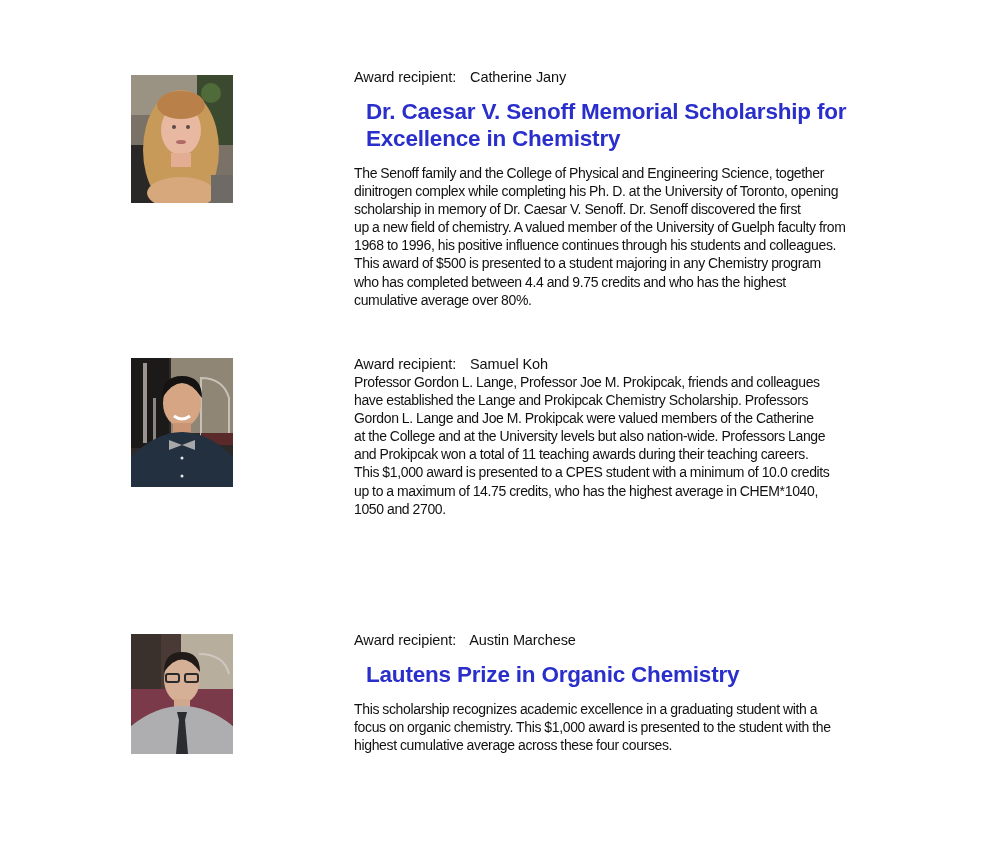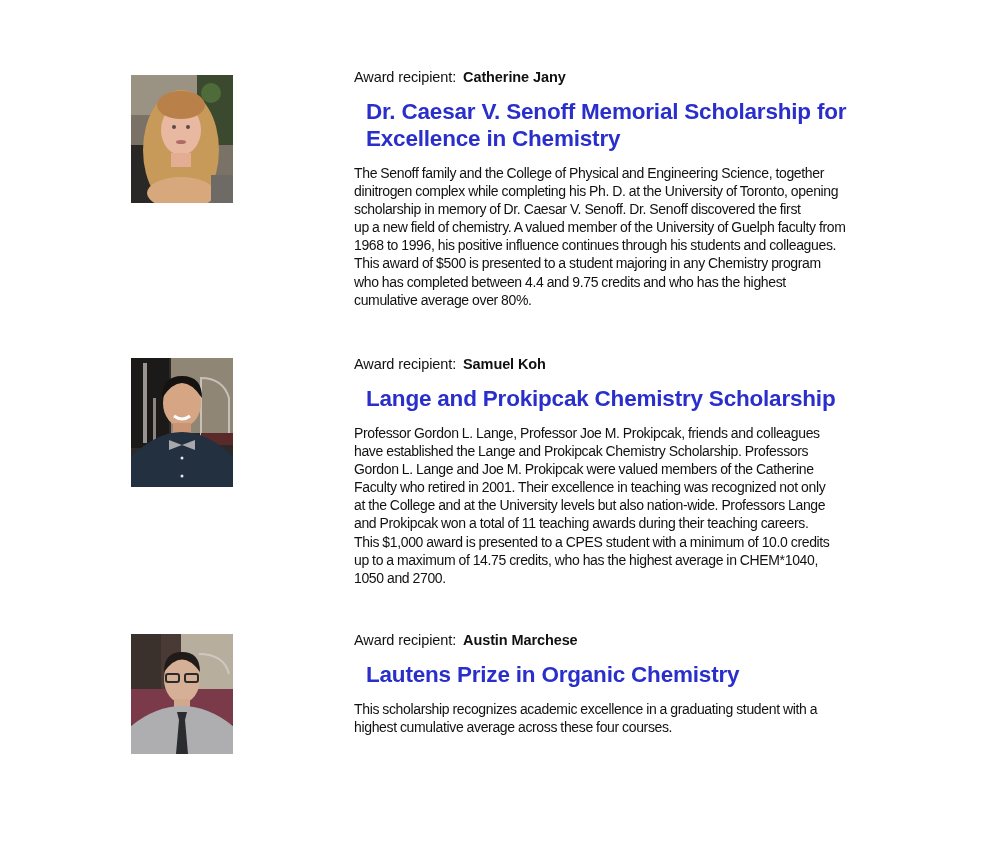--- a/index.html
+++ b/index.html
@@ -3,22 +3,22 @@
 <meta charset="utf-8">
 <style>
   html, body { margin: 0; padding: 0; background: #ffffff; }
   body { width: 1000px; height: 857px; position: relative; overflow: hidden;
          font-family: "Liberation Sans", sans-serif; color: #111111; }
   .award { position: absolute; left: 0; width: 1000px; }
   .photo { position: absolute; left: 131px; width: 102px; overflow: hidden; }
   .photo svg { display: block; width: 100%; height: 100%; }
   .content { position: absolute; left: 354px; width: 610px; }
   .recipient-line { font-size: 14.5px; line-height: 17px; height: 17px; white-space: nowrap; letter-spacing: -0.1px; }
-  .recipient-label { margin-right: 3px; }
-  .recipient-name { font-weight: bold; }
+  .recipient-label { margin-right: 10px; }
+  .recipient-name { font-weight: normal; }
   .title { color: #2a2fcc; font-weight: bold; font-size: 22.5px; line-height: 27px; letter-spacing: -0.2px; margin: 12px; }
   .body-text { font-size: 14px; line-height: 18.1px; margin: 0; letter-spacing: -0.35px; word-spacing: -0.3px; }
   .body-text span { display: block; white-space: nowrap; }
 </style>
 </head>
 <body>
 
 <section class="award" style="top:0;">
   <div class="photo" style="top:75px;height:128px;">
     <svg viewBox="0 0 102 128" preserveAspectRatio="none">
@@ -78,28 +78,24 @@
       <circle cx="51" cy="100" r="1.5" fill="#e8e8e8"></circle>
       <circle cx="51" cy="118" r="1.5" fill="#e8e8e8"></circle>
       <path d="M43 58 q8 6 16 0" stroke="#ffffff" stroke-width="3" fill="none"></path>
     </svg>
   </div>
   <div class="content" style="top:356px;">
     <div class="recipient-line">
       <span class="recipient-label">Award recipient:</span>
       <span class="recipient-name">Samuel Koh</span>
     </div>
-    <h2 class="title">
-      <span style="display:block">Lange and Prokipcak Chemistry Scholarship</span>
-    </h2>
     <p class="body-text">
       <span>Professor Gordon L. Lange, Professor Joe M. Prokipcak, friends and colleagues</span>
       <span>have established the Lange and Prokipcak Chemistry Scholarship.  Professors</span>
       <span>Gordon L. Lange and Joe M. Prokipcak were valued members of the Catherine</span>
-      <span>Faculty who retired in 2001.  Their excellence in teaching was recognized not only</span>
       <span>at the College and at the University levels but also nation-wide.  Professors Lange</span>
       <span>and Prokipcak  won a total of 11 teaching awards during their teaching careers.</span>
       <span>This $1,000 award is presented to a CPES student with a minimum of 10.0 credits</span>
       <span>up to a maximum of 14.75 credits, who has the highest average in CHEM*1040,</span>
       <span>1050 and 2700.</span>
     </p>
   </div>
 </section>
 
 <section class="award" style="top:0;">
@@ -122,16 +118,17 @@
   <div class="content" style="top:632px;">
     <div class="recipient-line">
       <span class="recipient-label">Award recipient:</span>
       <span class="recipient-name">Austin Marchese</span>
     </div>
     <h2 class="title">
       <span style="display:block">Lautens Prize in Organic Chemistry</span>
     </h2>
     <p class="body-text">
       <span>This scholarship recognizes academic excellence in a graduating student with a</span>
+      <span>focus on organic chemistry. This $1,000 award is presented to the student with the</span>
       <span>highest cumulative average across these four courses.</span>
     </p>
   </div>
 </section>
 
 </body></html>

